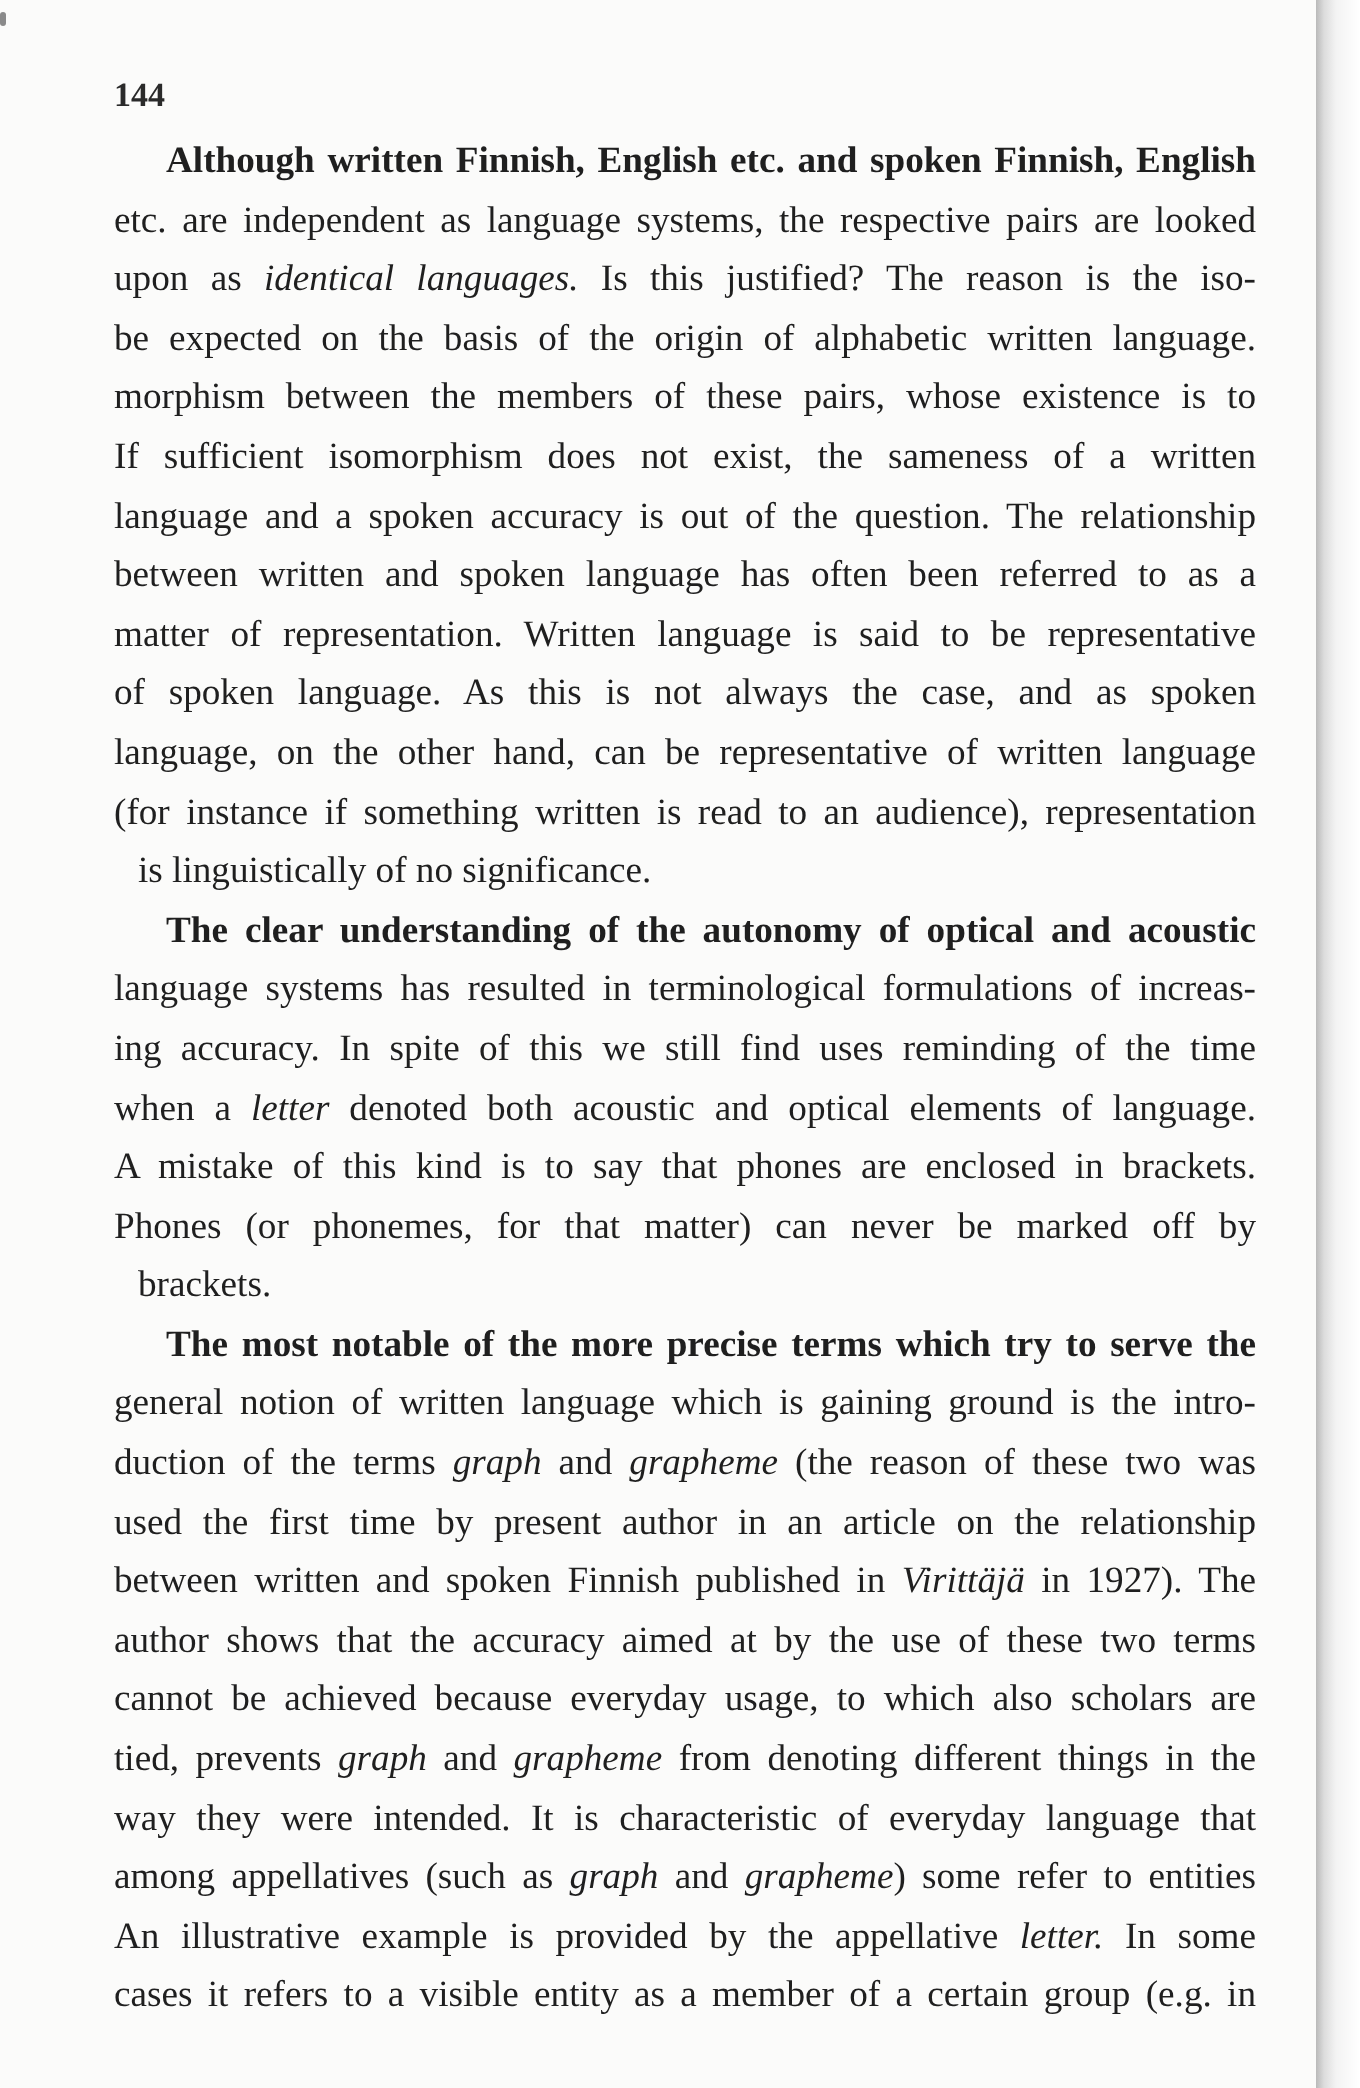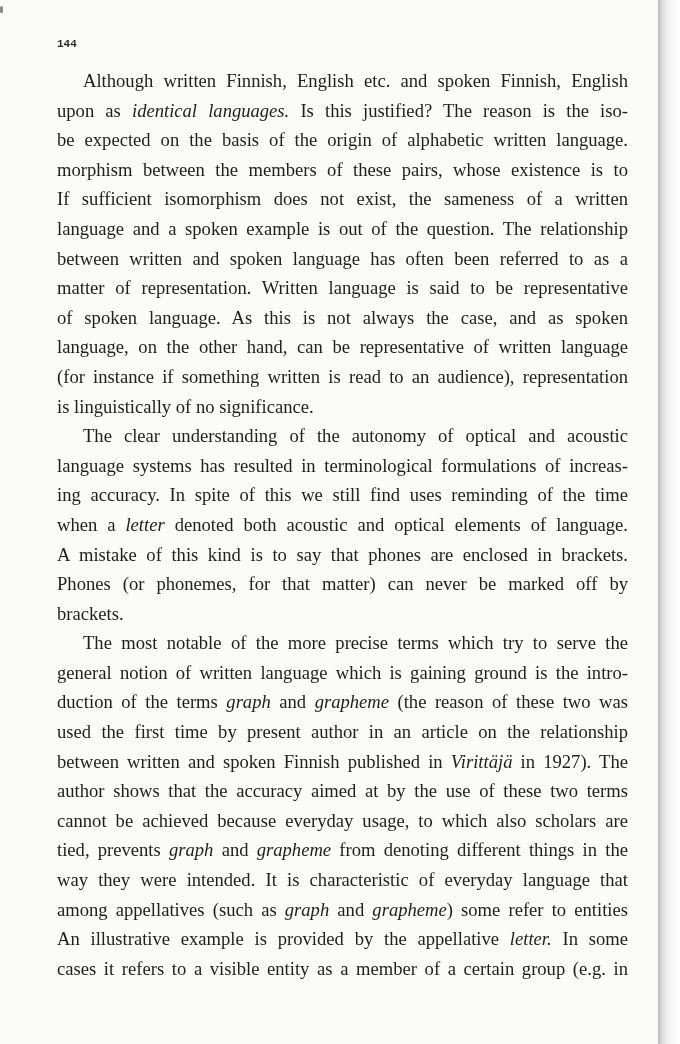--- a/index.html
+++ b/index.html
@@ -17,50 +17,51 @@
   .gutter {
     position: absolute; left: 658px; top: 0; width: 22px; height: 1044px;
     background: linear-gradient(to right, #b9b9b9 0px, #dcdcdc 4px, #f3f3f3 10px, #ffffff 22px);
   }
   .speck {
     position: absolute; left: 0; top: 6px; width: 3px; height: 7px;
     background: #8a8a8a; border-radius: 2px;
   }
   .page-number {
     position: absolute; left: 57px; top: 38px;
-    font-family: Liberation Mono, monospace;
-    font-size: 11px; font-weight: bold; color: #2a2a2a;
+    font-family: Liberation Serif, serif;
+    font-size: 17px; font-weight: bold; color: #2a2a2a;
   }
   .text-block {
     position: absolute; left: 57px; top: 66px; width: 571px;
     font-family: "Liberation Serif", serif;
     font-size: 18.6px; line-height: 29.6px; color: #1f1f1f;
   }
   .line {
     display: block; height: 29.6px; white-space: nowrap;
     text-align: justify; text-align-last: justify;
   }
-  .line.last { text-align-last: left; }
-  .line.indent { padding-left: 26px; }
+  .line.last { text-align-last: left; margin-left: 12px; }
+  .line.indent { padding-left: 26px; font-weight: bold; }
   em { font-style: italic; }
 </style>
 </head>
 <body>
 
 <div class="page">
   <div class="speck"></div>
   <div class="page-number">144</div>
   <div class="text-block" id="text-block">
       <div>
         <span class="line indent"><span>Although written Finnish, English etc. and spoken Finnish, English</span></span>
+        <span class="line"><span>etc. are independent as language systems, the respective pairs are looked</span></span>
         <span class="line"><span>upon as </span><em>identical languages.</em><span>  Is this justified? The reason is the iso-</span></span>
         <span class="line"><span>be expected on the basis of the origin of alphabetic written language.</span></span>
         <span class="line"><span>morphism between the members of these pairs, whose existence is to</span></span>
         <span class="line"><span>If sufficient isomorphism does not exist, the sameness of a written</span></span>
-        <span class="line"><span>language and a spoken example is out of the question.  The relationship</span></span>
+        <span class="line"><span>language and a spoken accuracy is out of the question.  The relationship</span></span>
         <span class="line"><span>between written and spoken language has often been referred to as a</span></span>
         <span class="line"><span>matter of representation.  Written language is said to be representative</span></span>
         <span class="line"><span>of spoken language.  As this is not always the case, and as spoken</span></span>
         <span class="line"><span>language, on the other hand, can be representative of written language</span></span>
         <span class="line"><span>(for instance if something written is read to an audience), representation</span></span>
         <span class="line last"><span>is linguistically of no significance.</span></span>
       </div>
       <div>
         <span class="line indent"><span>The clear understanding of the autonomy of optical and acoustic</span></span>
         <span class="line"><span>language systems has resulted in terminological formulations of increas-</span></span>

